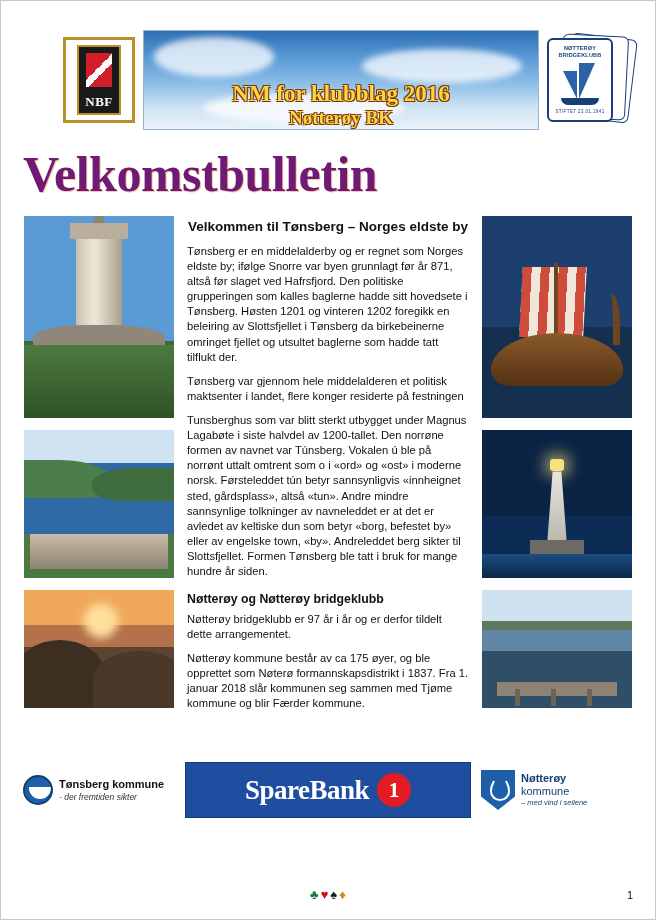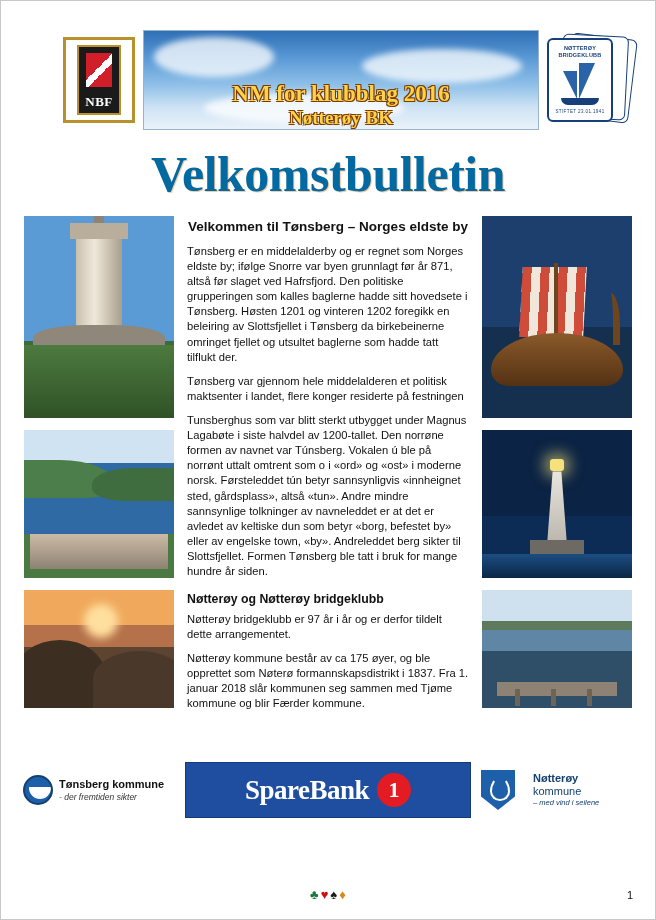--- a/index.html
+++ b/index.html
@@ -157,25 +157,25 @@
   }
   .nbk-bottom {
     font-size: 4.5px;
     color: #17407a;
     letter-spacing: .4px;
     margin-top: 2px;
   }
 
   
   .doc-title {
-    text-align: center;
+    text-align: left;
     font-family: "Liberation Serif", serif;
     font-size: 50px;
     font-weight: bold;
-    color: #0369a1;
+    color: #701a75;
     margin: 10px 0 12px 0;
     letter-spacing: -.5px;
     text-shadow: 1px 1px 0 #f7c9a2;
   }
 
   
   .content {
     display: grid;
     grid-template-columns: 152px 1fr 152px;
     gap: 10px;
@@ -342,21 +342,21 @@
   .sb-badge {
     width: 34px; height: 34px; border-radius: 50%;
     background: #e31b23;
     color: #ffffff;
     font-size: 22px; font-weight: bold;
     display: flex; align-items: center; justify-content: center;
     font-family: "Liberation Serif", serif;
   }
 
   .notteroy-kom {
-    display: flex; align-items: center; gap: 18px;
+    display: flex; align-items: center; gap: 6px;
   }
   .nk-shield {
     width: 34px; height: 40px;
     background: #1d5fa8;
     clip-path: polygon(0 0, 100% 0, 100% 66%, 50% 100%, 0 66%);
     position: relative;
     flex: 0 0 auto;
   }
   .nk-shield::before {
     content:"";

